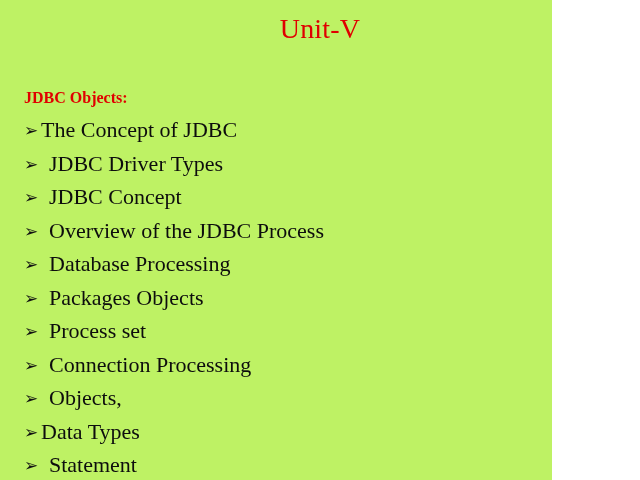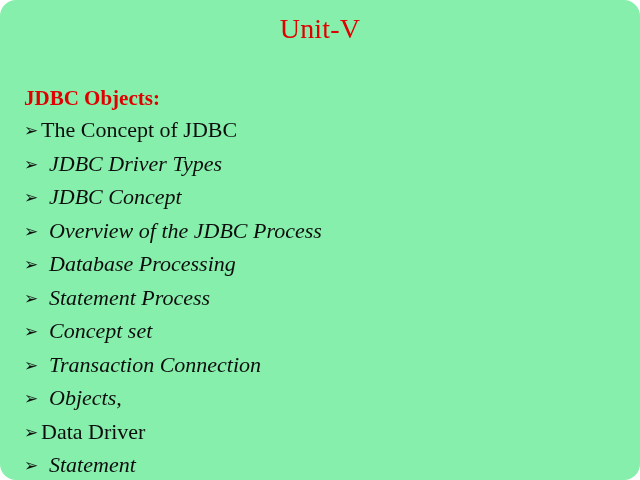--- a/index.html
+++ b/index.html
@@ -10,25 +10,24 @@
   body {
     width: 640px;
     height: 480px;
     background: #ffffff;
     font-family: "Liberation Serif", "DejaVu Serif", serif;
     overflow: hidden;
   }
 
   .slide {
     position: relative;
-    width: 640px;
+    width: 552px;
     height: 480px;
-    background: #86efac;
+    background: #bef264;
     box-sizing: border-box;
-    border-radius: 16px;
   }
 
   .slide-title {
     position: absolute;
     left: 0;
     top: 13px;
     width: 640px;
     text-align: center;
     font-size: 28px;
     line-height: 32px;
@@ -39,21 +38,21 @@
   }
 
   .body-block {
     position: absolute;
     left: 24px;
     top: 86px;
     width: 590px;
   }
 
   .section-heading {
-    font-size: 21px;
+    font-size: 16px;
     line-height: 24px;
     font-weight: bold;
     color: #e00000;
     margin: 0 0 4px 0;
     white-space: nowrap;
   }
 
   ul.bullet-list {
     list-style: none;
     margin: 0;
@@ -83,21 +82,20 @@
   .bullet-text {
     flex: 0 0 auto;
   }
 
   li.tight .bullet-text {
     padding-left: 1px;
   }
 
   li.loose .bullet-text {
     padding-left: 9px;
-    font-style: italic;
   }
 </style>
 </head>
 <body>
 
 <div class="slide">
 
   <div class="slide-title">Unit-V</div>
 
   <div class="body-block">
@@ -120,37 +118,37 @@
       <li class="loose">
         <span class="bullet-marker">➢</span>
         <span class="bullet-text">Overview of the JDBC Process</span>
       </li>
       <li class="loose">
         <span class="bullet-marker">➢</span>
         <span class="bullet-text">Database Processing</span>
       </li>
       <li class="loose">
         <span class="bullet-marker">➢</span>
-        <span class="bullet-text">Statement Process</span>
+        <span class="bullet-text">Packages Objects</span>
       </li>
       <li class="loose">
         <span class="bullet-marker">➢</span>
-        <span class="bullet-text">Concept set</span>
+        <span class="bullet-text">Process set</span>
       </li>
       <li class="loose">
         <span class="bullet-marker">➢</span>
-        <span class="bullet-text">Transaction Connection</span>
+        <span class="bullet-text">Connection Processing</span>
       </li>
       <li class="loose">
         <span class="bullet-marker">➢</span>
         <span class="bullet-text">Objects,</span>
       </li>
       <li class="tight">
         <span class="bullet-marker">➢</span>
-        <span class="bullet-text">Data Driver</span>
+        <span class="bullet-text">Data Types</span>
       </li>
       <li class="loose">
         <span class="bullet-marker">➢</span>
         <span class="bullet-text">Statement</span>
       </li>
     </ul>
 
   </div>
 </div>
 

